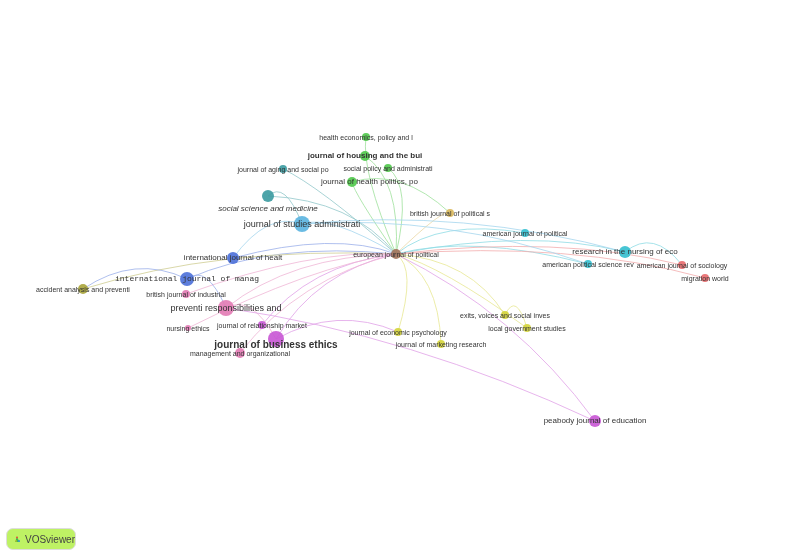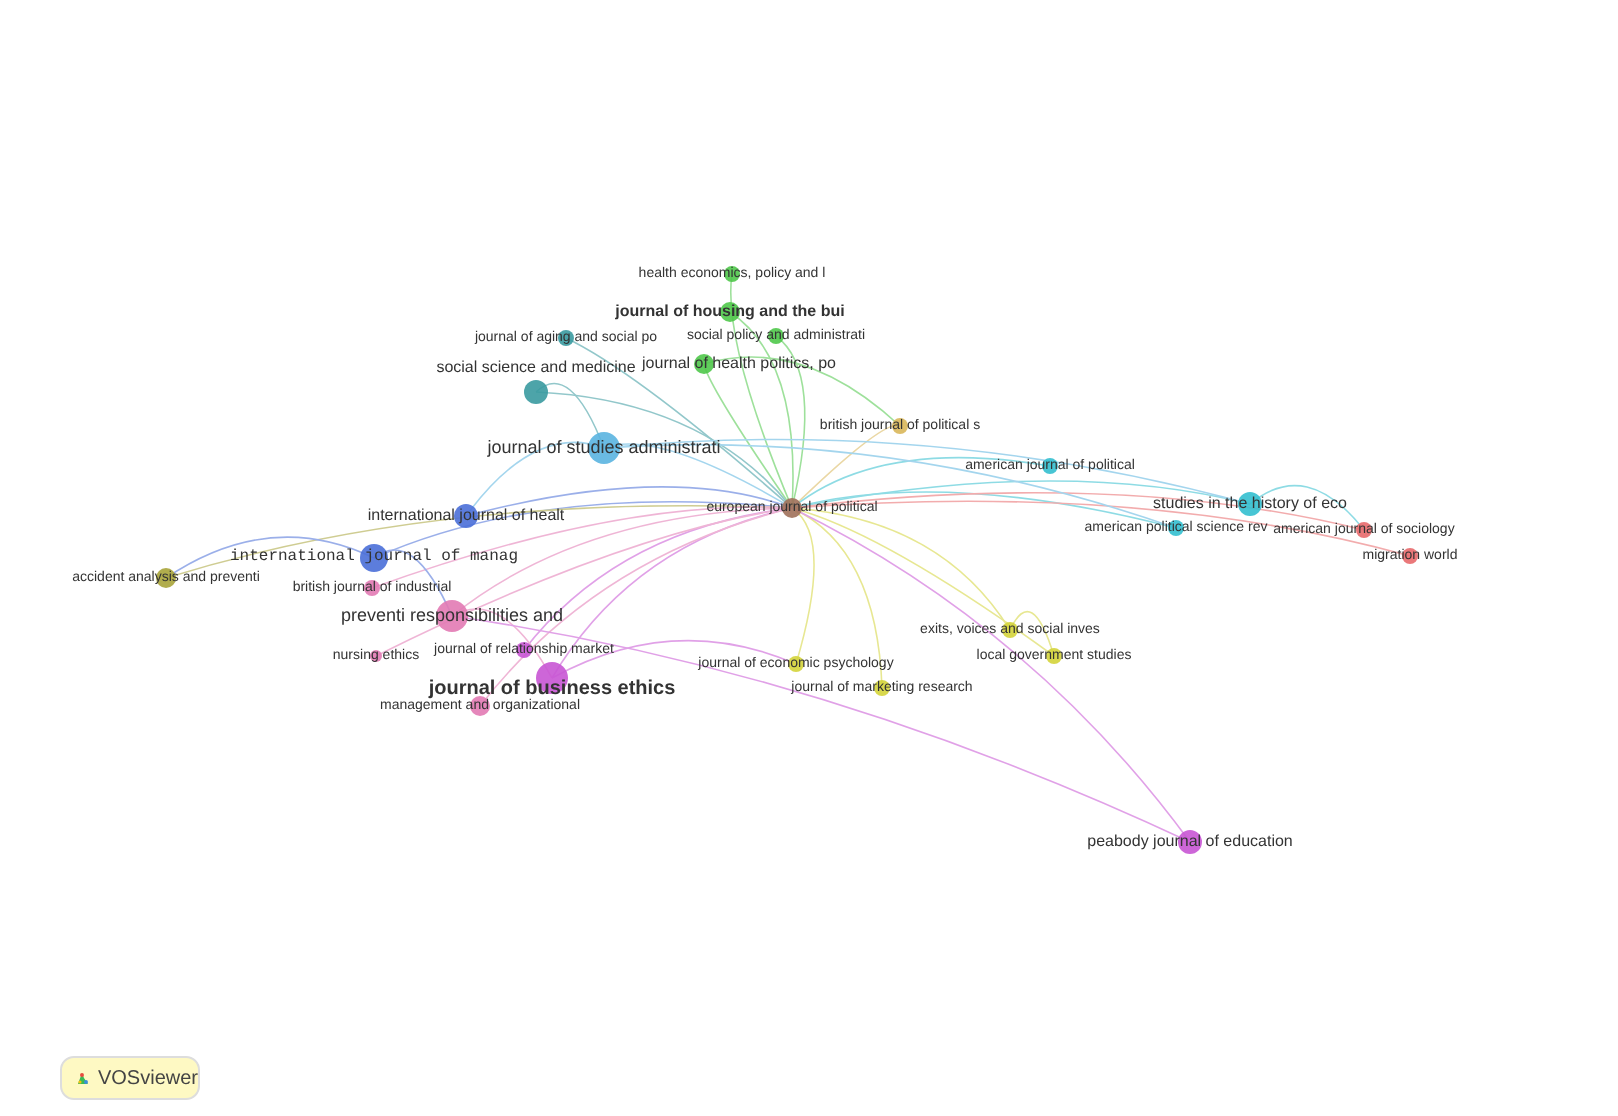--- a/index.html
+++ b/index.html
@@ -1,19 +1,19 @@
 <!DOCTYPE html>
 <html><head>
 <meta charset="utf-8">
 <style>
   html, body { margin:0; padding:0; background:#ffffff; }
   body { width:809px; height:558px; position:relative; overflow:hidden; font-family:"Liberation Sans", sans-serif; }
   #canvas { position:absolute; left:0; top:0; width:809px; height:558px; }
   .lbl { position:absolute; white-space:nowrap; color:#333; transform:translate(-50%,-50%); line-height:1; }
-  .logo { position:absolute; left:6px; top:528px; width:70px; height:22px; border:1px solid #ddd; border-radius:7px; background:#fef9c3; display:flex; align-items:center; gap:4px; padding-left:7px; box-sizing:border-box;margin-left:24px; }
+  .logo { position:absolute; left:6px; top:528px; width:70px; height:22px; border:1px solid #ddd; border-radius:7px; background:#bef264; display:flex; align-items:center; gap:4px; padding-left:7px; box-sizing:border-box; }
   .logo-text { font-size:10px; color:#444; }
 </style>
 </head>
 <body>
 
 <svg id="canvas" width="809" height="558" xmlns="http://www.w3.org/2000/svg">
   <g id="edges" fill="none" stroke-width="0.8" opacity="0.55">
       <path d="M396,254 Q361,170.5 366,137" stroke="#4fc84a"></path>
       <path d="M396,254 Q400.5,180 365,156" stroke="#4fc84a"></path>
       <path d="M396,254 Q319.5,186.5 283,169" stroke="#3a9aa0"></path>
@@ -84,27 +84,27 @@
       <circle cx="240" cy="353" r="5" fill="#e27ab4" opacity="0.9"></circle>
       <circle cx="595" cy="421" r="6" fill="#c855d4" opacity="0.9"></circle>
     </g>
 </svg>
 <div id="labels">
     <div class="lbl" style="left: 366px; top: 137px; font-size: 7px;">health economics, policy and l</div>
     <div class="lbl" style="left: 365px; top: 156px; font-size: 8px; font-weight: bold;">journal of housing and the bui</div>
     <div class="lbl" style="left: 283px; top: 169px; font-size: 7px;">journal of aging and social po</div>
     <div class="lbl" style="left: 388px; top: 168px; font-size: 7px;">social policy and administrati</div>
     <div class="lbl" style="left: 352px; top: 182px; font-size: 8px; padding-left: 35px;">journal of health politics, po</div>
-    <div class="lbl" style="left: 268px; top: 184px; font-size: 8px;">social science and medicine</div>
+    <div class="lbl" style="left: 268px; top: 209px; font-size: 8px; font-style: italic;">social science and medicine</div>
     <div class="lbl" style="left: 302px; top: 224px; font-size: 9px;">journal of studies administrati</div>
     <div class="lbl" style="left: 450px; top: 213px; font-size: 7px;">british journal of political s</div>
     <div class="lbl" style="left: 525px; top: 233px; font-size: 7px;">american journal of political</div>
     <div class="lbl" style="left: 233px; top: 258px; font-size: 8px;">international journal of healt</div>
     <div class="lbl" style="left: 396px; top: 254px; font-size: 7px;">european journal of political</div>
-    <div class="lbl" style="left: 625px; top: 252px; font-size: 8px;">studies in the history of eco</div>
+    <div class="lbl" style="left: 625px; top: 252px; font-size: 8px;">research in the nursing of eco</div>
     <div class="lbl" style="left: 588px; top: 264px; font-size: 7px;">american political science rev</div>
     <div class="lbl" style="left: 682px; top: 265px; font-size: 7px;">american journal of sociology</div>
     <div class="lbl" style="left: 187px; top: 279px; font-size: 8px; font-family: Liberation Mono, monospace;">international journal of manag</div>
     <div class="lbl" style="left: 705px; top: 278px; font-size: 7px;">migration world</div>
     <div class="lbl" style="left: 83px; top: 289px; font-size: 7px;">accident analysis and preventi</div>
     <div class="lbl" style="left: 186px; top: 294px; font-size: 7px;">british journal of industrial</div>
     <div class="lbl" style="left: 226px; top: 308px; font-size: 9px;">preventi responsibilities and</div>
     <div class="lbl" style="left: 505px; top: 315px; font-size: 7px;">exits, voices and social inves</div>
     <div class="lbl" style="left: 262px; top: 325px; font-size: 7px;">journal of relationship market</div>
     <div class="lbl" style="left: 188px; top: 328px; font-size: 7px;">nursing ethics</div>

